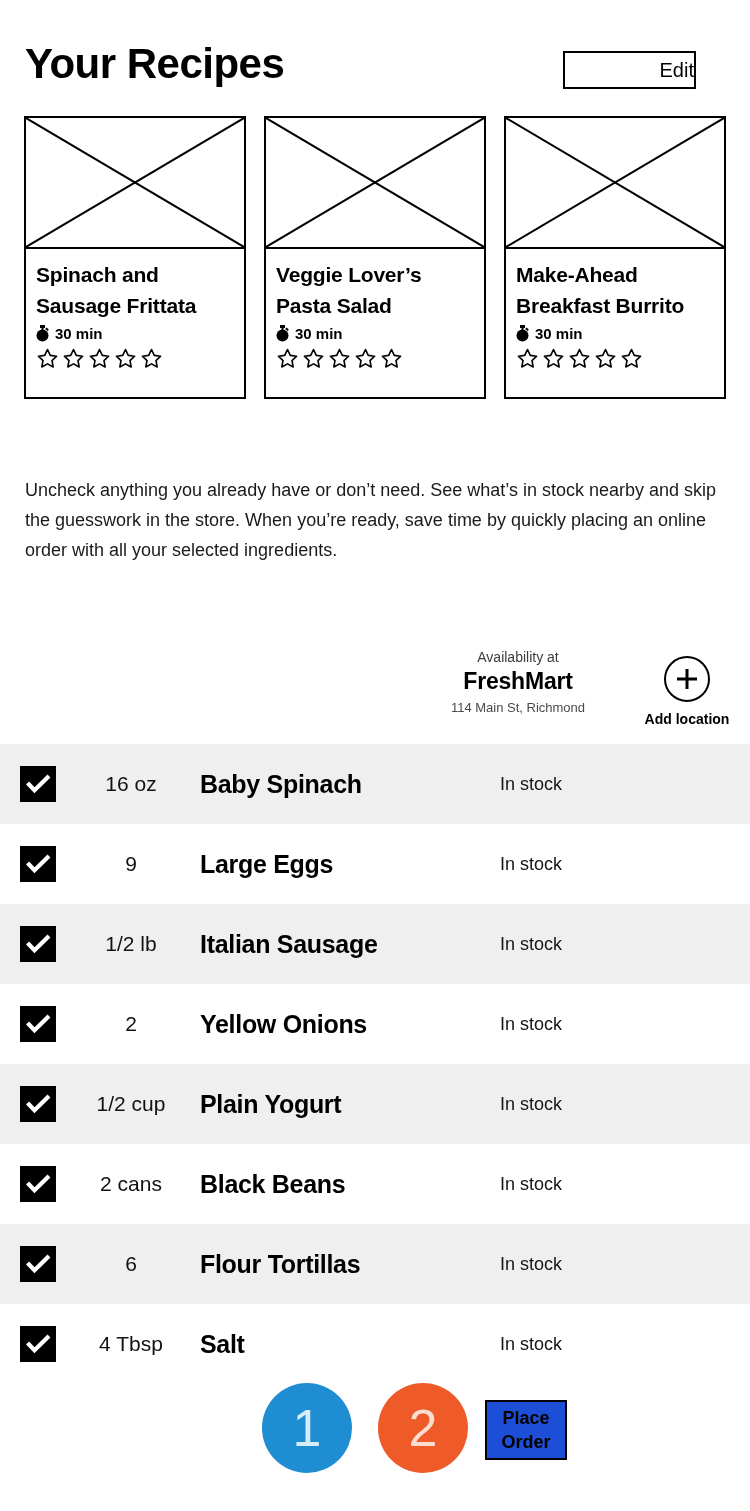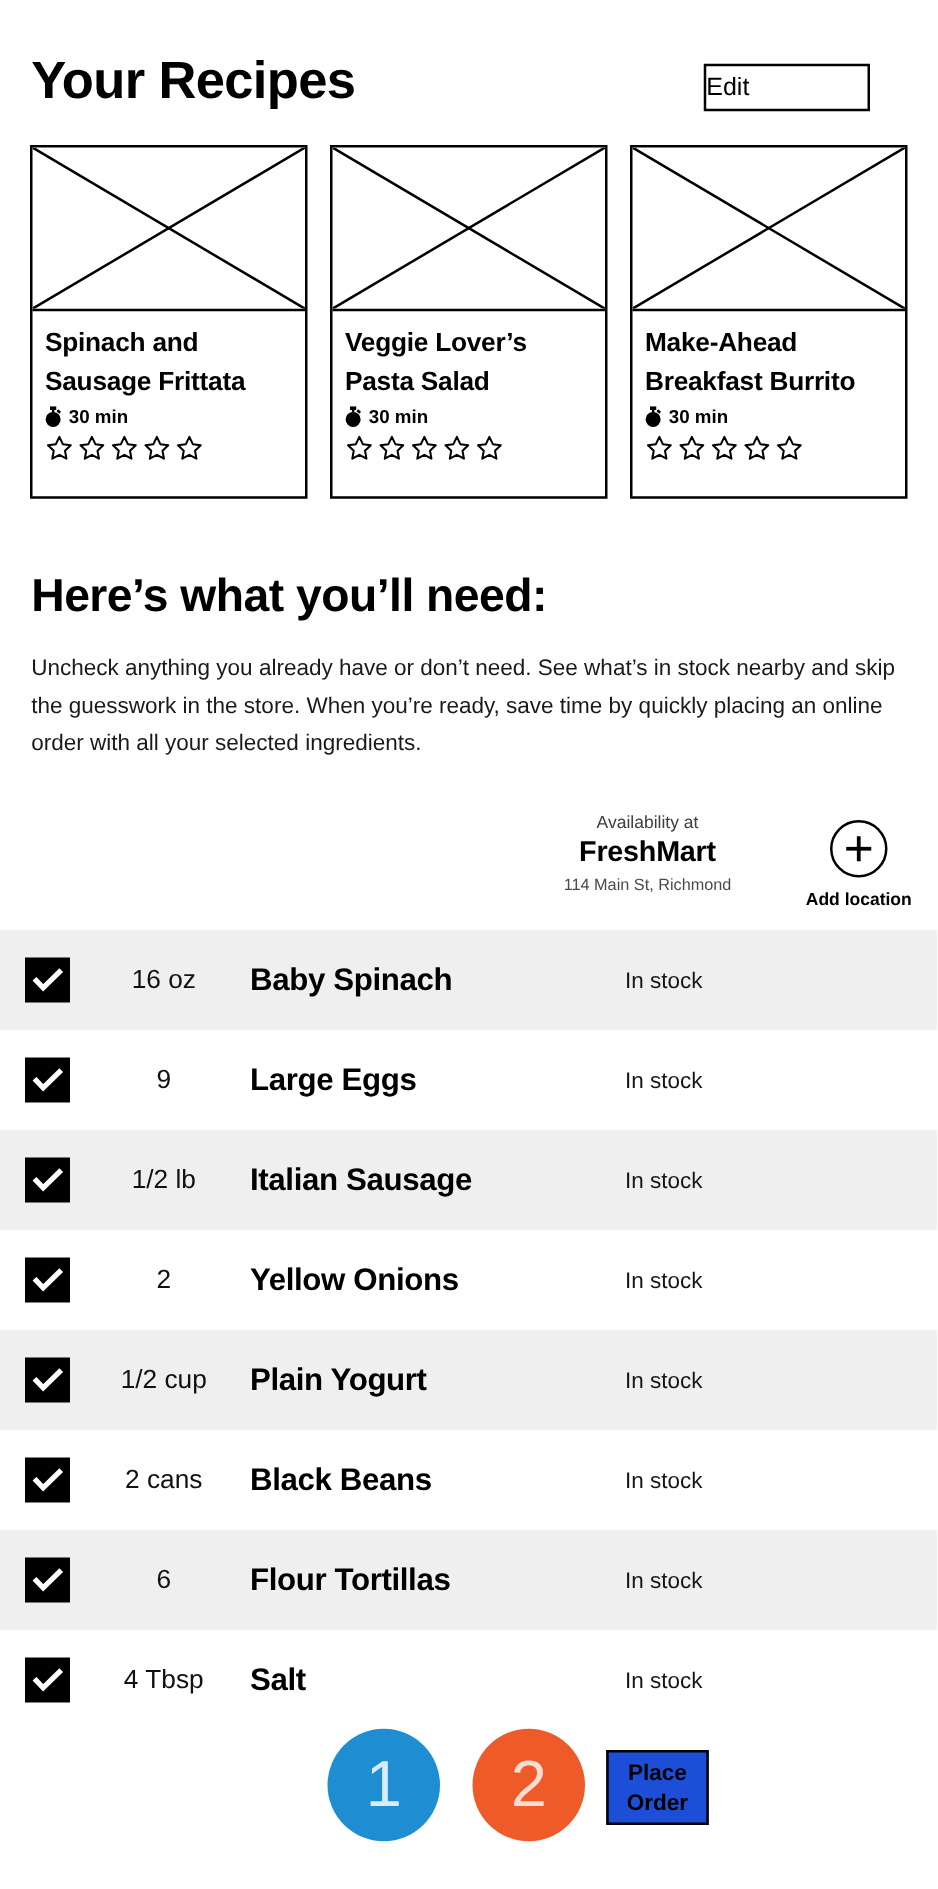--- a/index.html
+++ b/index.html
@@ -40,21 +40,21 @@
     position: absolute;
     left: 563px;
     top: 51px;
     width: 133px;
     height: 38px;
     border: 2px solid #000;
     background: #fff;
     font-family: "Liberation Sans", sans-serif;
     font-size: 20px;
     line-height: 34px;
-    text-align: left;
+    text-align: right;
     cursor: pointer;
   }
 
   
   .cards {
     position: absolute;
     top: 116px;
     left: 24px;
     width: 702px;
     height: 283px;
@@ -450,21 +450,20 @@
                 <path d="M12 2.6l2.9 6.1 6.6.9-4.8 4.6 1.2 6.6L12 17.6 6.1 20.8l1.2-6.6-4.8-4.6 6.6-.9z" fill="none" stroke="#000" stroke-width="1.7" stroke-linejoin="round"></path>
               </svg>
             </span>
         </div>
       </div>
     </div>
 
   </div>
 
   <div class="needs">
-    <div class="needs-title">Here’s what you’ll need:</div>
     <div class="needs-desc">Uncheck anything you already have or don’t need.  See what’s in stock nearby and skip the guesswork in the store.  When you’re ready, save time by quickly placing an online order with all your selected ingredients.</div>
   </div>
 
   <div class="store-bar">
     <div class="store-info">
       <div class="store-avail-label">Availability at</div>
       <div class="store-name">FreshMart</div>
       <div class="store-address">114 Main St, Richmond</div>
     </div>
     <div class="add-location">

